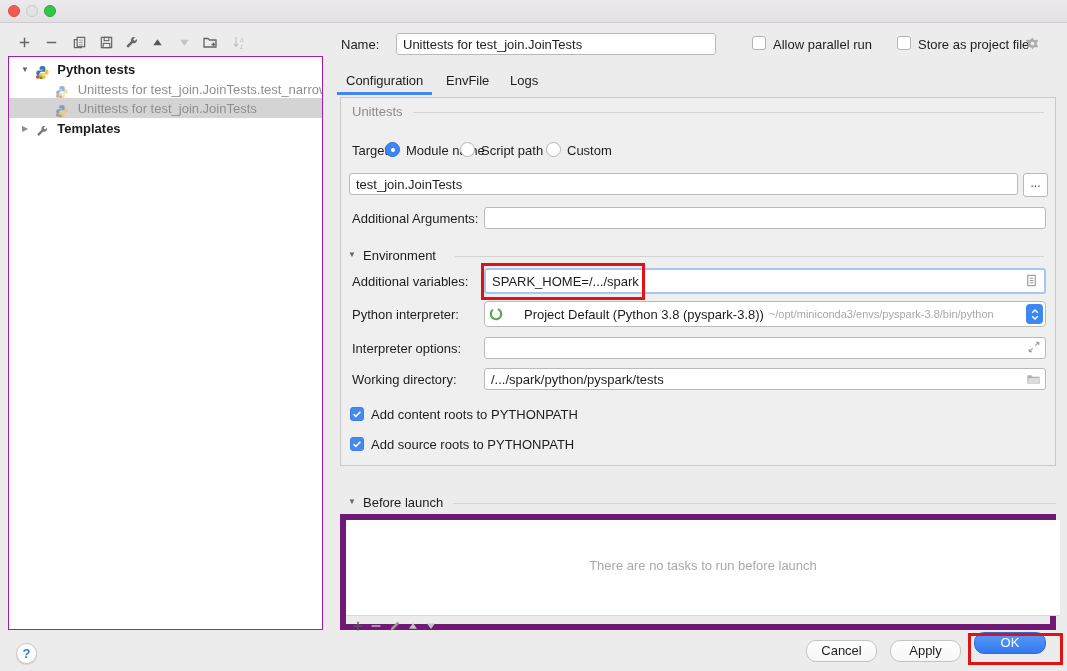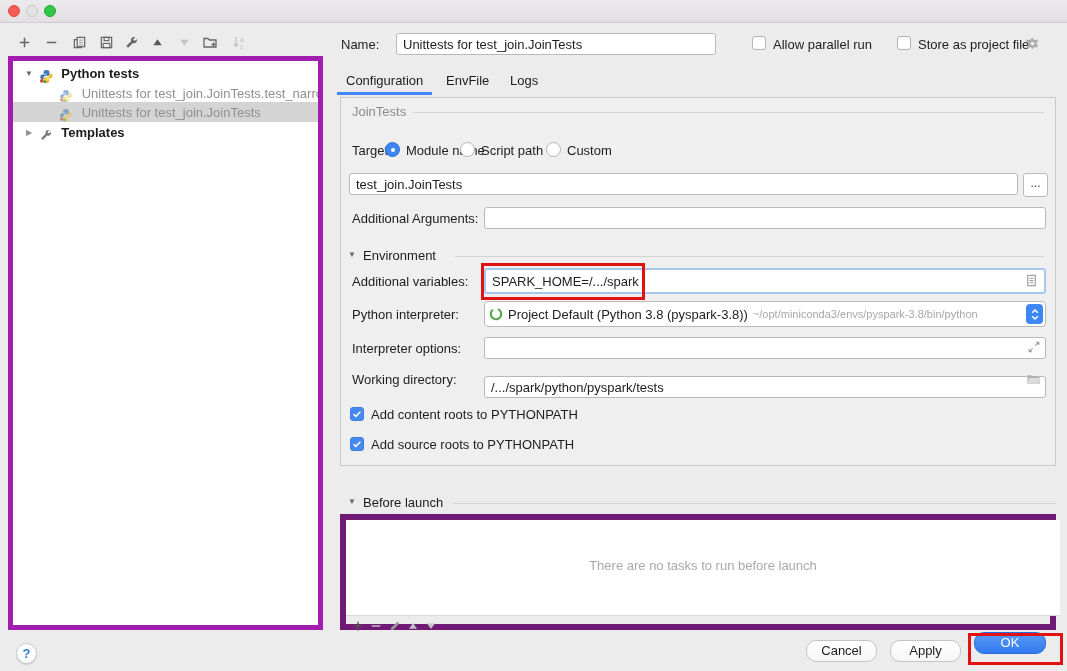--- a/index.html
+++ b/index.html
@@ -18,21 +18,21 @@
   .tl-min{left:26px;background:#e3e3e3;border:1px solid #c9c9c9;box-sizing:border-box}
   .tl-zoom{left:44px;background:#33c748;border:1px solid #23a834;box-sizing:border-box}
   .win-title{left:0;top:4px;width:1067px;text-align:center;color:#3e3e3e;font-size:13px}
 
   
   .lt-icon{top:33px;width:18px;height:18px;display:flex;align-items:center;justify-content:center}
   .lt-icon svg{display:block}
 
   
   .tree-panel{left:8px;top:56px;width:315px;height:574px;background:#fff;
-    border:5px solid #a21caf;box-sizing:border-box;overflow:hidden}
+    border:1px solid #a21caf;box-sizing:border-box;overflow:hidden}
   .tree-row{position:absolute;left:0;width:313px;height:20px;line-height:20px;white-space:nowrap;overflow:hidden}
   .tree-row.selected{background:#d4d4d4}
   .tw{display:inline-block;vertical-align:middle}
   .tri{font-size:8px;color:#646464;width:12px;text-align:center}
   .tri.collapsed{color:#8f8f8f}
   .t-bold{font-weight:bold;color:#1c1c1c}
   .t-muted{color:#8f8f8f}
   .ticon{width:15px;height:15px;margin-right:4px;position:relative;top:3px}
   .faded{opacity:.55}
 
@@ -60,21 +60,21 @@
   .radio.on:after{content:"";position:absolute;left:4.5px;top:4.5px;width:4px;height:4px;border-radius:50%;background:#fff}
   .radio.off{background:#fff;border:1px solid #b4b4b4}
 
   .btn-dots{background:#fff;border:1px solid #b9b9b9;border-radius:3px;text-align:center;
     font-size:12px;color:#444;line-height:18px}
 
   .focus-ring{border:2px solid #a5c8f1 !important}
 
   .combo{background:#fff;border:1px solid #b9b9b9;border-radius:4px;box-sizing:border-box;
     display:flex;align-items:center;padding:0 4px;overflow:hidden;white-space:nowrap}
-  .combo .main{font-size:13px;color:#1d1d1d;margin-left:5px}
+  .combo .main{font-size:13px;color:#1d1d1d;margin-left:21px}
   .combo .path{font-size:11px;color:#a8a8a8;margin-left:5px}
   .stepper{position:absolute;right:2px;top:2px;bottom:2px;width:17px;background:#3d87f5;border-radius:4px;
     display:flex;align-items:center;justify-content:center}
 
   .field-icon{position:absolute;width:16px;height:16px}
 
   .check-label{font-size:13px;color:#1d1d1d}
 
   
   .task-box{left:340px;top:514px;width:716px;height:116px;border:6px solid #701a75;box-sizing:border-box;background:#ececec}
@@ -215,21 +215,21 @@
     </svg>
 </div>
 
 <span class="abs tab" style="left:346px">Configuration</span>
 <span class="abs tab" style="left:446px">EnvFile</span>
 <span class="abs tab" style="left:510px">Logs</span>
 <div class="abs tab-underline" style="left:337px;width:95px"></div>
 
 <div class="abs group-panel"></div>
 
-<span class="abs sep-label" style="left:352px;top:104px">JoinTests</span>
+<span class="abs sep-label" style="left:352px;top:104px">Unittests</span>
 <div class="abs sep-line" style="left:413px;top:112px;width:631px"></div>
 
 <span class="abs lbl" style="left:352px;top:143px">Target:</span>
 <div class="abs radio on" style="left:385px;top:142px"></div>
 <span class="abs lbl" style="left:406px;top:143px">Module name</span>
 <div class="abs radio off" style="left:460px;top:142px"></div>
 <span class="abs lbl" style="left:481px;top:143px">Script path</span>
 <div class="abs radio off" style="left:546px;top:142px"></div>
 <span class="abs lbl" style="left:567px;top:143px">Custom</span>
 
@@ -272,21 +272,21 @@
 
 <span class="abs lbl" style="left:352px;top:341px">Interpreter options:</span>
 <input class="abs input" style="left: 484px; top: 337px; width: 562px; height: 22px;" value="">
 <div class="abs field-icon" style="left:1027px;top:340px">
   <svg width="14" height="14" viewBox="0 0 16 16" stroke="#9a9a9a" stroke-width="1.2" fill="none">
       <path d="M9.5 6.5L13.5 2.5M13.5 2.5v3.2M13.5 2.5h-3.2M6.5 9.5L2.5 13.5M2.5 13.5v-3.2M2.5 13.5h3.2"></path>
     </svg>
 </div>
 
 <span class="abs lbl" style="left:352px;top:372px">Working directory:</span>
-<input class="abs input" style="left: 484px; top: 368px; width: 562px; height: 22px; margin-top: 8px;" value="/.../spark/python/pyspark/tests">
+<input class="abs input" style="left: 484px; top: 368px; width: 562px; height: 22px;" value="/.../spark/python/pyspark/tests">
 <div class="abs field-icon" style="left:1026px;top:371px">
   <svg width="15" height="15" viewBox="0 0 16 16">
       <path fill="#b0b0b0" d="M1.5 4.5h4.2L7 6h7.5v7.5H1.5z"></path>
       <path fill="#dcdcdc" d="M3 7.5h11.5l-1.2 6H2z"></path>
     </svg>
 </div>
 
 <div class="abs cbx checked" style="left:350px;top:407px">
   <svg width="12" height="12" viewBox="0 0 14 14" style="display:block;margin:0 auto">
       <path d="M3 7.2l2.6 2.6L11 4.3" stroke="#fff" stroke-width="1.8" fill="none"></path>

